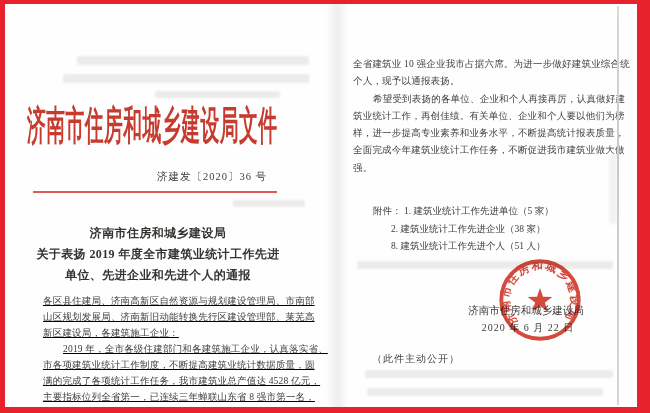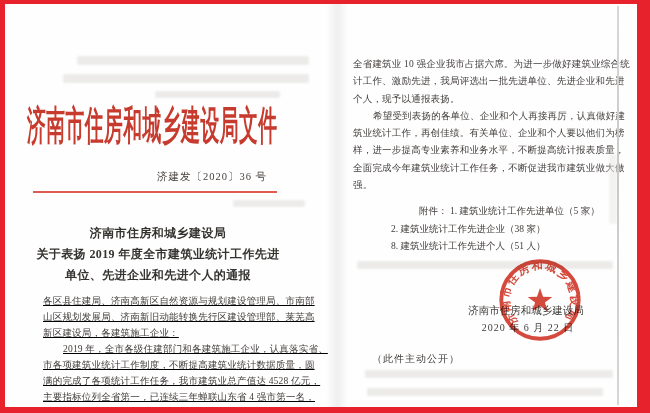--- a/index.html
+++ b/index.html
@@ -50,21 +50,21 @@
     white-space:nowrap;overflow:visible;
   }
   .line-end{text-align-last:left;}
   .indent{text-indent:20px;}
   #left-body{position:absolute;left:38px;top:289px;width:264px;text-decoration:underline;}
   #right-body{position:absolute;left:348px;top:52px;width:264px;}
   #right-body .bodyline{line-height:17.3px;height:17.3px;}
   
   #attachments{position:absolute;left:368px;top:199px;width:250px;
     color:#403c3a;font-size:9.5px;line-height:17.5px;}
-  #attachments .att-row{display:flex;margin-left:46px;}
+  #attachments .att-row{display:flex;}
   #attachments .att-label{width:31px;}
   #attachments .att-item{white-space:nowrap;}
   .att-indent{margin-left:18px;}
   
   #signer{position:absolute;left:463px;top:300px;width:116px;text-align:center;
     color:#403c3a;font-size:10.5px;white-space:nowrap;}
   #date{position:absolute;left:468px;top:317px;width:110px;text-align:center;
     color:#403c3a;font-size:10px;white-space:nowrap;letter-spacing:1px;}
   #disclosure{position:absolute;left:367px;top:348px;color:#403c3a;
     font-size:10px;letter-spacing:1px;}
@@ -97,30 +97,29 @@
         <div>单位、先进企业和先进个人的通报</div>
       </div>
 
       <div id="left-body">
         <div class="bodyline">各区县住建局、济南高新区自然资源与规划建设管理局、市南部</div>
         <div class="bodyline">山区规划发展局、济南新旧动能转换先行区建设管理部、莱芜高</div>
         <div class="bodyline line-end">新区建设局，各建筑施工企业：</div>
         <div class="bodyline indent">2019 年，全市各级住建部门和各建筑施工企业，认真落实省、</div>
         <div class="bodyline">市各项建筑业统计工作制度，不断提高建筑业统计数据质量，圆</div>
         <div class="bodyline">满的完成了各项统计工作任务，我市建筑业总产值达 4528 亿元，</div>
-        <div class="bodyline">主要指标位列全省第一，已连续三年蝉联山东省 4 强市第一名，</div>
+        <div class="bodyline">主要指标位列全省第一，已连续三年蝉联山东省 8 强市第一名，</div>
       </div>
     </div>
 
     <div id="gutter"></div>
 
     <div>
       <div id="right-body">
         <div class="bodyline">全省建筑业 10 强企业我市占据六席。为进一步做好建筑业综合统</div>
-        <div class="bodyline">计工作、激励先进，我局评选出一批先进单位、先进企业和先进</div>
         <div class="bodyline line-end">个人，现予以通报表扬。</div>
         <div class="bodyline indent">希望受到表扬的各单位、企业和个人再接再厉，认真做好建</div>
         <div class="bodyline">筑业统计工作，再创佳绩。有关单位、企业和个人要以他们为榜</div>
         <div class="bodyline">样，进一步提高专业素养和业务水平，不断提高统计报表质量，</div>
         <div class="bodyline">全面完成今年建筑业统计工作任务，不断促进我市建筑业做大做</div>
         <div class="bodyline line-end">强。</div>
       </div>
 
       <div id="attachments">
         <div class="att-row">

